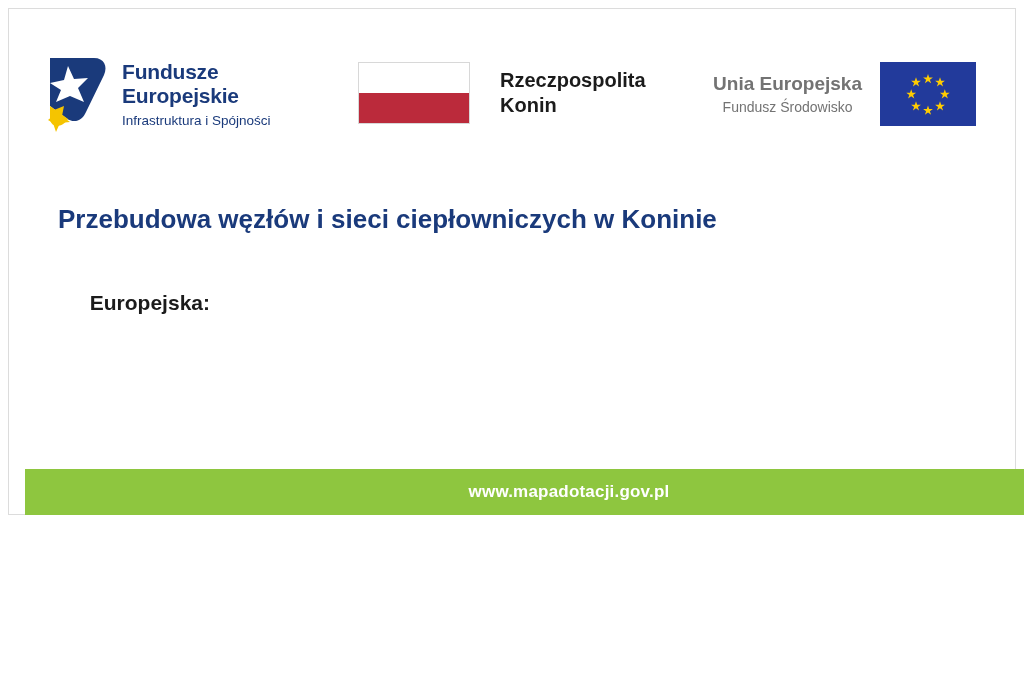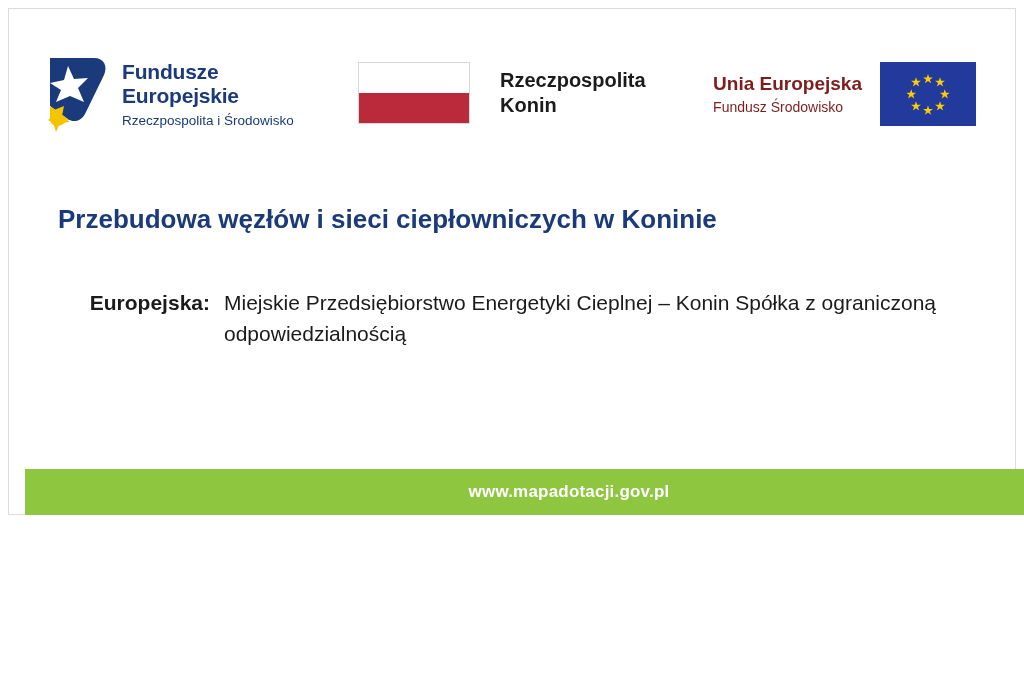--- a/index.html
+++ b/index.html
@@ -112,23 +112,23 @@
 
   
   .ue-logo {
     position: absolute;
     right: 48px;
     top: 16px;
     display: flex;
     align-items: center;
   }
   .ue-text {
-    text-align: left;
+    text-align: center;
     margin-right: 18px;
-    color: #7f1d1d;
+    color: #737373;
   }
   .ue-title {
     font-size: 19px;
     font-weight: bold;
     line-height: 23px;
   }
   .ue-sub {
     font-size: 14px;
     line-height: 19px;
     margin-top: 3px;
@@ -224,21 +224,21 @@
           <path d="M2 50 L20 63 C14 72 4 72 2 64 Z" fill="#f5c400"></path>
           <path d="M8 46 L22 40 L36 46 L30 32 L40 22 L26 23 L20 10 L16 24 L2 27 L13 34 Z" fill="#ffffff"></path>
           <path d="M6 54 L16 50 L14 60 L22 66 L12 67 L8 76 L5 67 L0 64 L5 60 Z" fill="#f5c400"></path>
         </svg>
       </div>
       <div class="fe-text">
         <div class="fe-title">
           <div>Fundusze</div>
           <div>Europejskie</div>
         </div>
-        <div class="fe-sub">Rzeczpospolita i Środowisko</div>
+        <div class="fe-sub">Infrastruktura i Spójności</div>
       </div>
     </div>
 
     <div class="rp-logo">
       <div class="pl-flag">
         <div class="white"></div>
         <div class="red"></div>
       </div>
       <div class="rp-text">
         <div>Rzeczpospolita</div>
@@ -267,21 +267,20 @@
         </svg>
       </div>
     </div>
   </div>
 
   <div class="headline">Przebudowa węzłów i sieci ciepłowniczych w Koninie</div>
 
   <div class="info">
     <div class="info-row">
       <div class="info-label">Europejska:</div>
-      <div class="info-value">Miejskie Przedsiębiorstwo Energetyki Cieplnej – Konin Spółka z ograniczoną odpowiedzialnością</div>
     </div>
   </div>
 
   <div class="footer">
     <div class="footer-left"></div>
     <div class="footer-main">
       <span class="footer-url">www.mapadotacji.gov.pl</span>
     </div>
   </div>
 </div>

